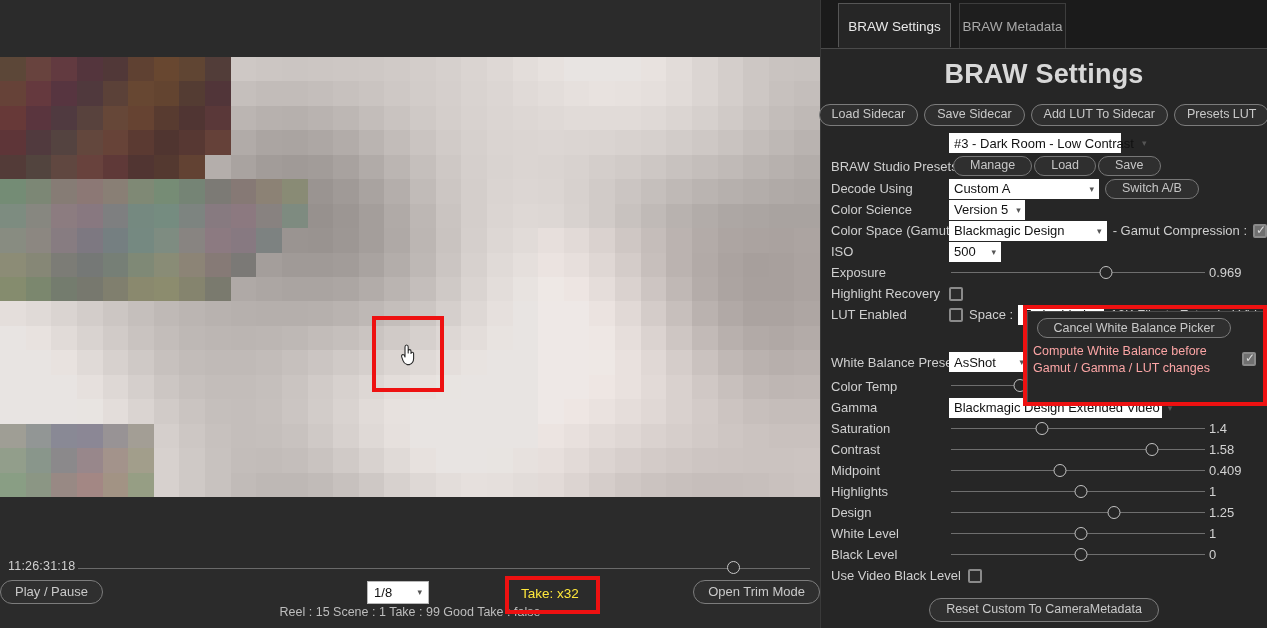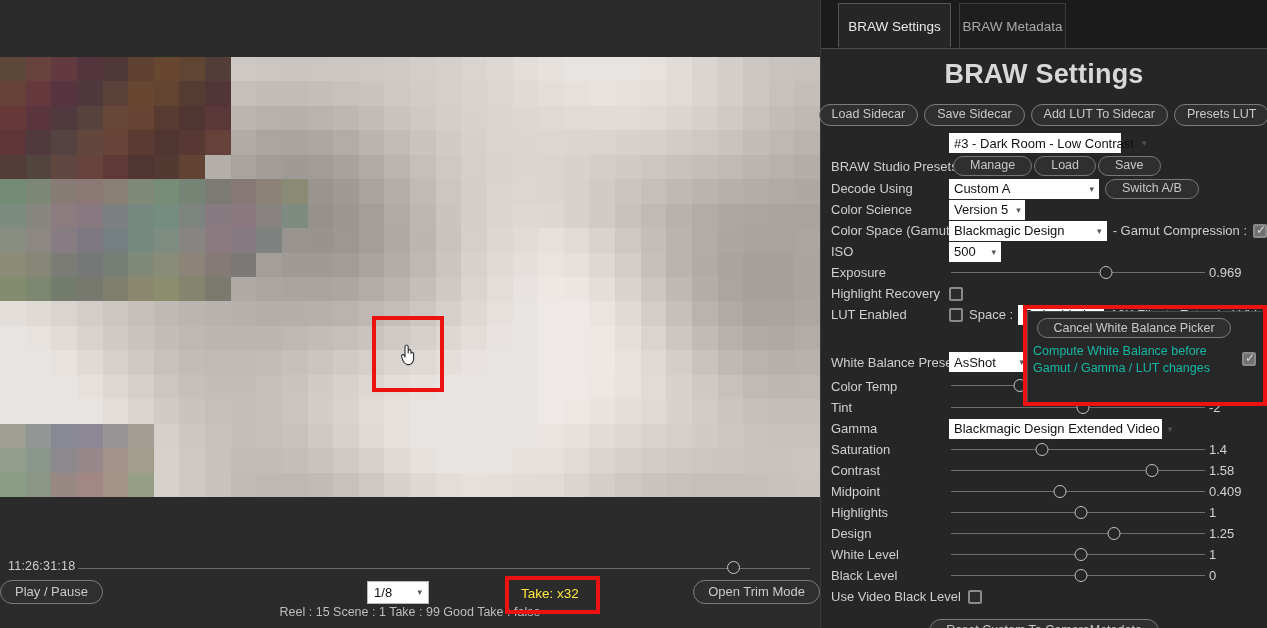--- a/index.html
+++ b/index.html
@@ -149,21 +149,21 @@
   .wb-overlay {
     position: absolute; left: 1027px; top: 311px; width: 237px; height: 92px;
     background: #272727; border: 1px solid #4a4a4a; z-index: 6;
   }
   .wb-cancel {
     position: absolute; left: 9px; top: 6px; width: 194px; height: 20px;
     border: 1px solid #7a7a7a; border-radius: 10px; color: #c9c9c9; background: #2f2f2f;
     font-size: 12.5px; display: flex; align-items: center; justify-content: center;
   }
   .wb-text {
-    position: absolute; left: 5px; top: 31px; width: 212px; color: #14b8a6;
+    position: absolute; left: 5px; top: 31px; width: 212px; color: #fca5a5;
     font-size: 12.5px; line-height: 17px;
   }
   .wb-chk { position: absolute; right: 7px; top: 40px; }
   .red-annot-wb {
     position: absolute; left: 1023px; top: 305px; width: 244px; height: 101px;
     border: 4px solid #ee1111; z-index: 7; pointer-events: none;
   }
 
   .reset-row { display: flex; justify-content: center; margin-top: 12px; }
   .reset-row .pill { font-size: 12.5px; padding: 4px 16px 5px; }
@@ -896,28 +896,20 @@
 
       <div class="row" style="height:22px;">
         <div class="lbl w-wide">Color Temp</div>
         <div class="sl">
           <div class="track"></div>
           <div class="knob" style="left: calc(27% - 14.2px);"></div>
           <div class="val">4640</div>
         </div>
       </div>
 
-      <div class="row">
-        <div class="lbl w-wide">Tint</div>
-        <div class="sl">
-          <div class="track"></div>
-          <div class="knob" style="left: calc(52% - 29.2px);"></div>
-          <div class="val">-2</div>
-        </div>
-      </div>
 
       <div class="row">
         <div class="lbl w-wide">Gamma</div>
         <div class="sel" style="width:213px;justify-content:space-between;">
           <span class="cv">Blackmagic Design Extended Video</span>
           <span class="caret">▾</span>
         </div>
       </div>
 
       <div class="row">

